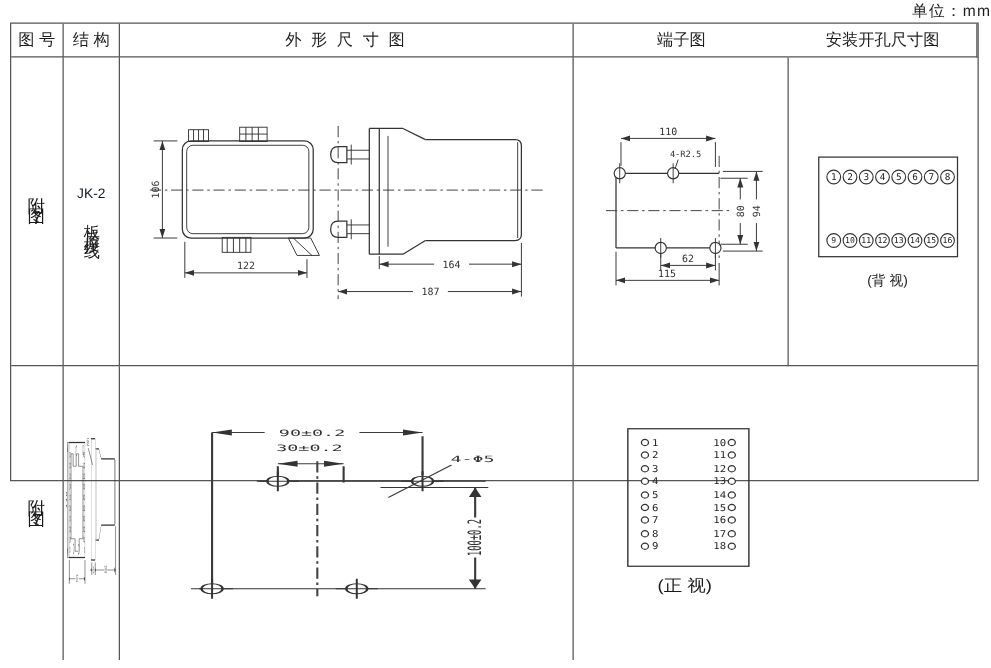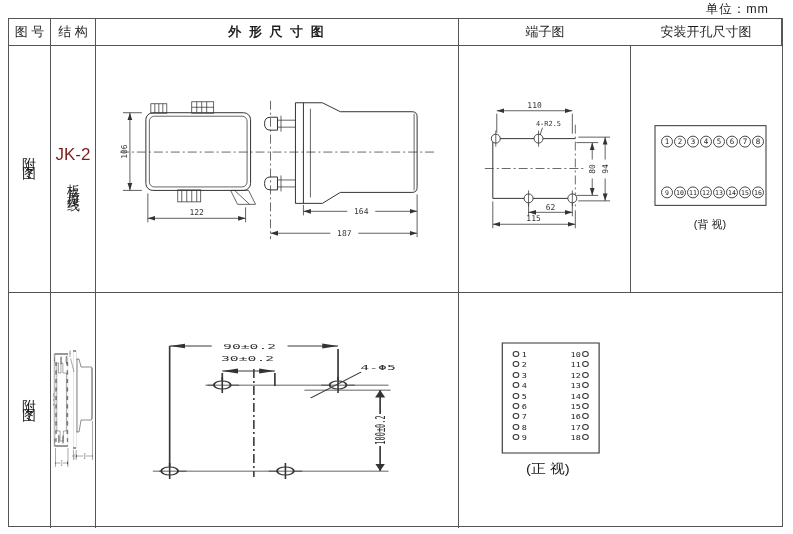--- a/index.html
+++ b/index.html
@@ -1,31 +1,31 @@
 <!DOCTYPE html>
 <html><head>
 <meta charset="utf-8">
 <style>
   * { margin:0; padding:0; box-sizing:border-box; }
   html,body { background:#fff; }
   body { width:793px; height:534px; font-family:"Liberation Sans", sans-serif; color:#222; }
   #page { position:relative; width:793px; height:534px; background:#fff; overflow:hidden; }
-  #unit-label { position:absolute; top:1px; right:24px; font-size:12.5px; color:#1e1e1e; letter-spacing:1px; }
-  #spec-table { position:absolute; left:8px; top:18px; width:775px; height:509px;
+  #unit-label { position:absolute; top:1px; right:0; font-size:12.5px; color:#1e1e1e; letter-spacing:1px; }
+  #spec-table { position:absolute; left:8px; top:18px; width:775px; height:367px;
     display:grid; grid-template-columns:42px 45px 363px 172px 151px; grid-template-rows:27px 247px 235px;
     border:1px solid #555; }
   .cell { border-right:1px solid #555; border-bottom:1px solid #555; position:relative; }
   .lastcol { border-right:none; }
   .lastrow { border-bottom:none; }
   .hcell { display:flex; align-items:center; justify-content:center; font-size:13px; color:#1e1e1e; }
-  .hwide { letter-spacing:2px;font-weight:bold; }
+  .hwide { letter-spacing:2px; }
   .labelcell { display:flex; flex-direction:column; align-items:center; justify-content:center; gap:8px; }
   .vtext { writing-mode:vertical-rl; text-orientation:upright; font-size:14px; letter-spacing:10px; color:#1a1a1a; }
   .vtext.wiring { font-size:13px; letter-spacing:5px; }
-  .model { font-size:17px; color:#7f1d1d; }
+  .model { font-size:11px; color:#0f172a; }
   .drawcell svg { position:absolute; left:0; top:0; width:100%; height:100%; display:block; }
   svg { stroke-linecap:butt; }
   .ln   { stroke:#333; stroke-width:1; fill:none; }
   .thin { stroke:#333; stroke-width:0.75; fill:none; }
   .dim  { stroke:#3a3a3a; stroke-width:0.8; fill:none; }
   .cl   { stroke:#444; stroke-width:0.8; fill:none; stroke-dasharray:9 3 2 3; }
   .hole { stroke:#333; stroke-width:0.9; fill:#fff; }
   .dt   { font-family:"DejaVu Sans Mono", monospace; font-size:8px; fill:#333; stroke:none; }
   .dts  { font-family:"DejaVu Sans Mono", monospace; font-size:7px; fill:#333; stroke:none; }
   .tnum { font-family:"DejaVu Sans Mono", monospace; fill:#222; stroke:none; }

